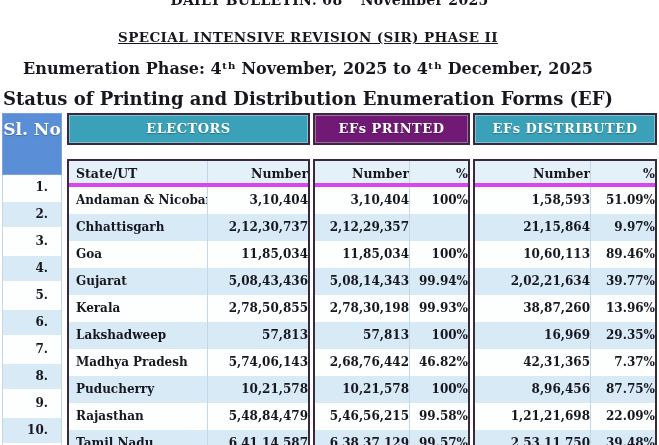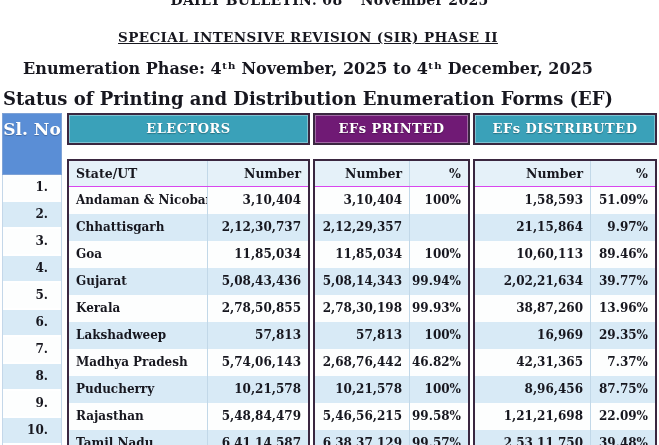--- a/index.html
+++ b/index.html
@@ -38,25 +38,25 @@
     font-weight:bold; font-size:13px; letter-spacing:.5px;
     border:2px solid #3a2740; margin-bottom:14px;
     box-shadow:inset 0 0 0 1px rgba(255,255,255,.35);
     text-shadow:0 1px 1px rgba(0,0,0,.3);
   }
   .band.teal { background:#3aa1b9; }
   .band.blue { background:#701a75; }
   .gbody { border:2px solid #3a2740; background:#fdfefe; }
   .grow { display:flex; height:27px; font-size:12px; font-weight:bold; }
   .grow.alt { background:#d8eaf6; }
-  .grow.head { height:26px; background:#e5f1f9; font-size:12.5px; border-bottom:1px solid #d946ef; }
+  .grow.head { height:26px; background:#e5f1f9; font-size:12.5px; border-bottom:4px solid #d946ef; }
   .cell { line-height:26px; overflow:hidden; white-space:nowrap; }
   .cell.c1 { border-right:1px solid #c2d8e8; }
   .cell.left  { text-align:left;  padding-left:7px; }
-  .cell.right { text-align:right; padding-right:7px; }
+  .cell.right { text-align:right; }
   
   .g-electors { width:243px; }
   .g-electors .c1 { width:139px; }
   .g-electors .c2 { width:100px; }
   .g-printed { width:157px; }
   .g-printed .c1 { width:95px; }
   .g-printed .c2 { width:58px; }
   .g-distributed { width:184px; }
   .g-distributed .c1 { width:116px; }
   .g-distributed .c2 { width:64px; }

